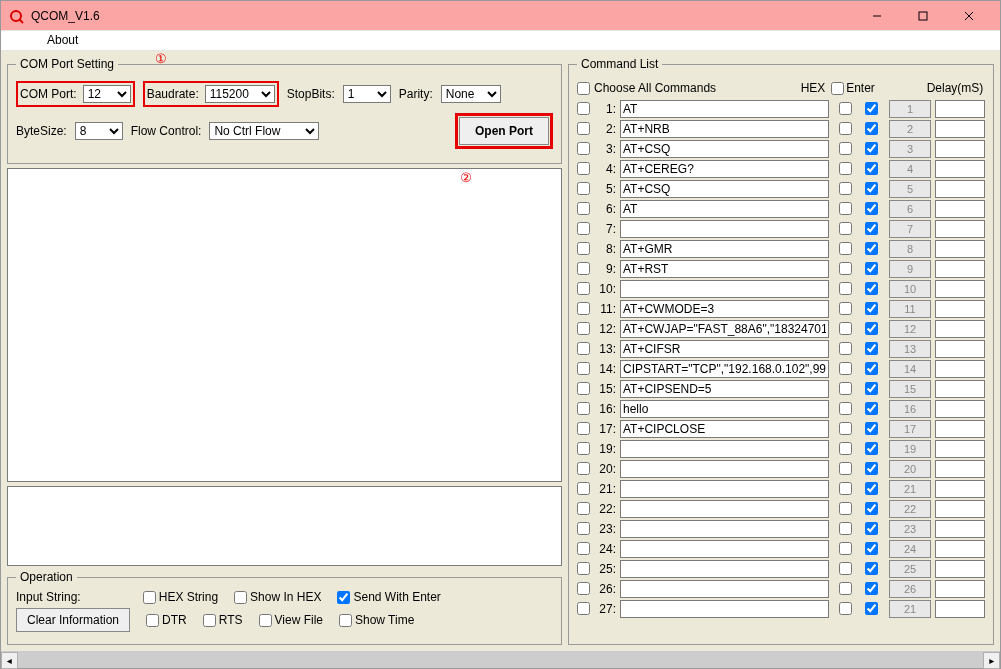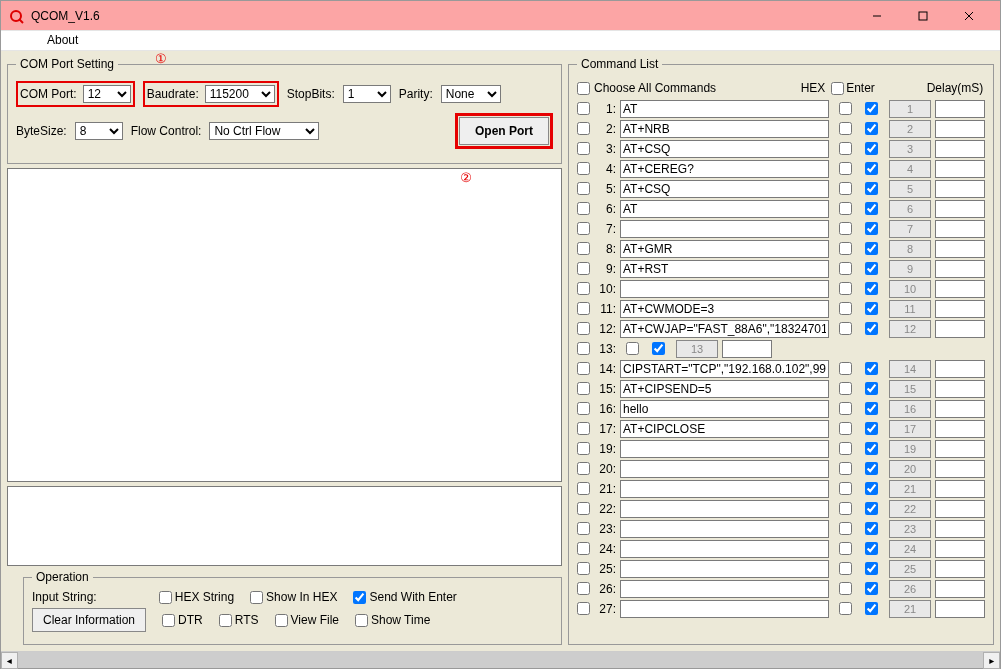--- a/index.html
+++ b/index.html
@@ -30,21 +30,21 @@
 .highlight-group { border: 2px solid #e60000; padding: 2px; display: inline-flex; align-items: center; gap: 6px; }
 
 .circled { color: #e60000; font-size: 13px; position: absolute; }
 
 .open-port-btn { width: 90px; height: 28px; border: 1px solid #888; background: #efefef; font-family: inherit; font-size: 12px; font-weight: bold; cursor: pointer; }
 .open-port-wrap { border: 3px solid #e60000; padding: 1px; display: inline-block; margin-left: auto; }
 
 .log-area { flex: 1; background: #fff; border: 1px solid #7a7a7a; min-height: 300px; }
 .status-area { height: 80px; background: #fff; border: 1px solid #7a7a7a; }
 
-.operation fieldset { padding-top: 6px; margin-left: 16px; }
+.operation fieldset { padding-top: 6px; }
 .op-row1 { display: flex; align-items: center; gap: 16px; margin-bottom: 4px; }
 .op-row1 button { height: 24px; padding: 0 10px; border: 1px solid #888; background: #efefef; font-family: inherit; font-size: 12px; cursor: pointer; }
 .chk-wrap { display: inline-flex; align-items: center; gap: 3px; font-size: 12px; white-space: nowrap; }
 .chk-wrap input { width: 13px; height: 13px; }
 
 .cmdlist fieldset { height: 100%; display: flex; flex-direction: column; }
 .cmd-header { display:flex; align-items:center; gap:4px; margin-bottom:4px; }
 .cmd-header .chooseall { display:inline-flex; align-items:center; gap:4px; }
 .cmd-header .spacer { flex:1; }
 .cmd-header .hex-col, .cmd-header .enter-col, .cmd-header .delay-col { font-size:12px; text-align:center; }
@@ -305,20 +305,21 @@
               <span class="idx">12:</span>
               <input type="text" class="cmd-input" value="AT+CWJAP=&quot;FAST_88A6&quot;,&quot;18324701020&quot;" style="">
               <input type="checkbox" class="hex-chk" style="">
               <input type="checkbox" class="enter-chk" checked="" style="">
               <button class="idx-btn">12</button>
               <input type="text" class="delay-input" style="">
             </div>
             <div class="cmd-row">
               <input type="checkbox" class="sel" style="">
               <span class="idx">13:</span>
+              <input type="text" class="cmd-input" value="AT+CIFSR" style="">
               <input type="checkbox" class="hex-chk" style="">
               <input type="checkbox" class="enter-chk" checked="" style="">
               <button class="idx-btn">13</button>
               <input type="text" class="delay-input" style="">
             </div>
             <div class="cmd-row">
               <input type="checkbox" class="sel" style="">
               <span class="idx">14:</span>
               <input type="text" class="cmd-input" value="CIPSTART=&quot;TCP&quot;,&quot;192.168.0.102&quot;,9999" style="">
               <input type="checkbox" class="hex-chk" style="">

